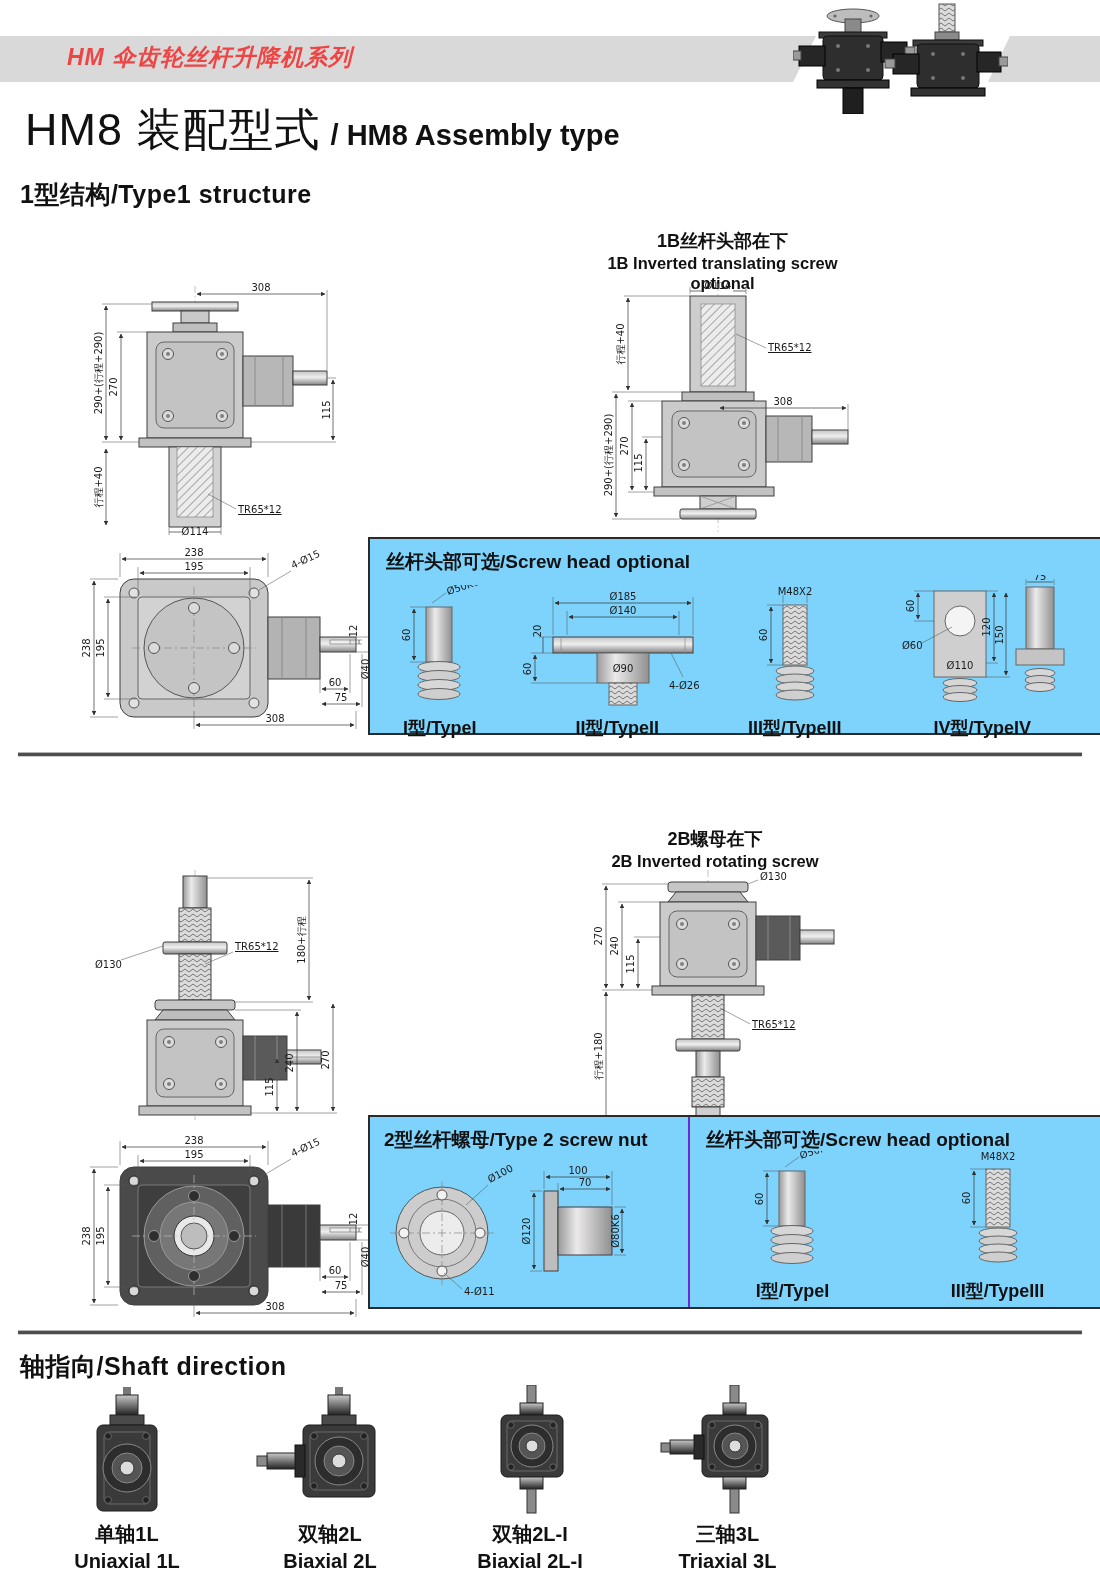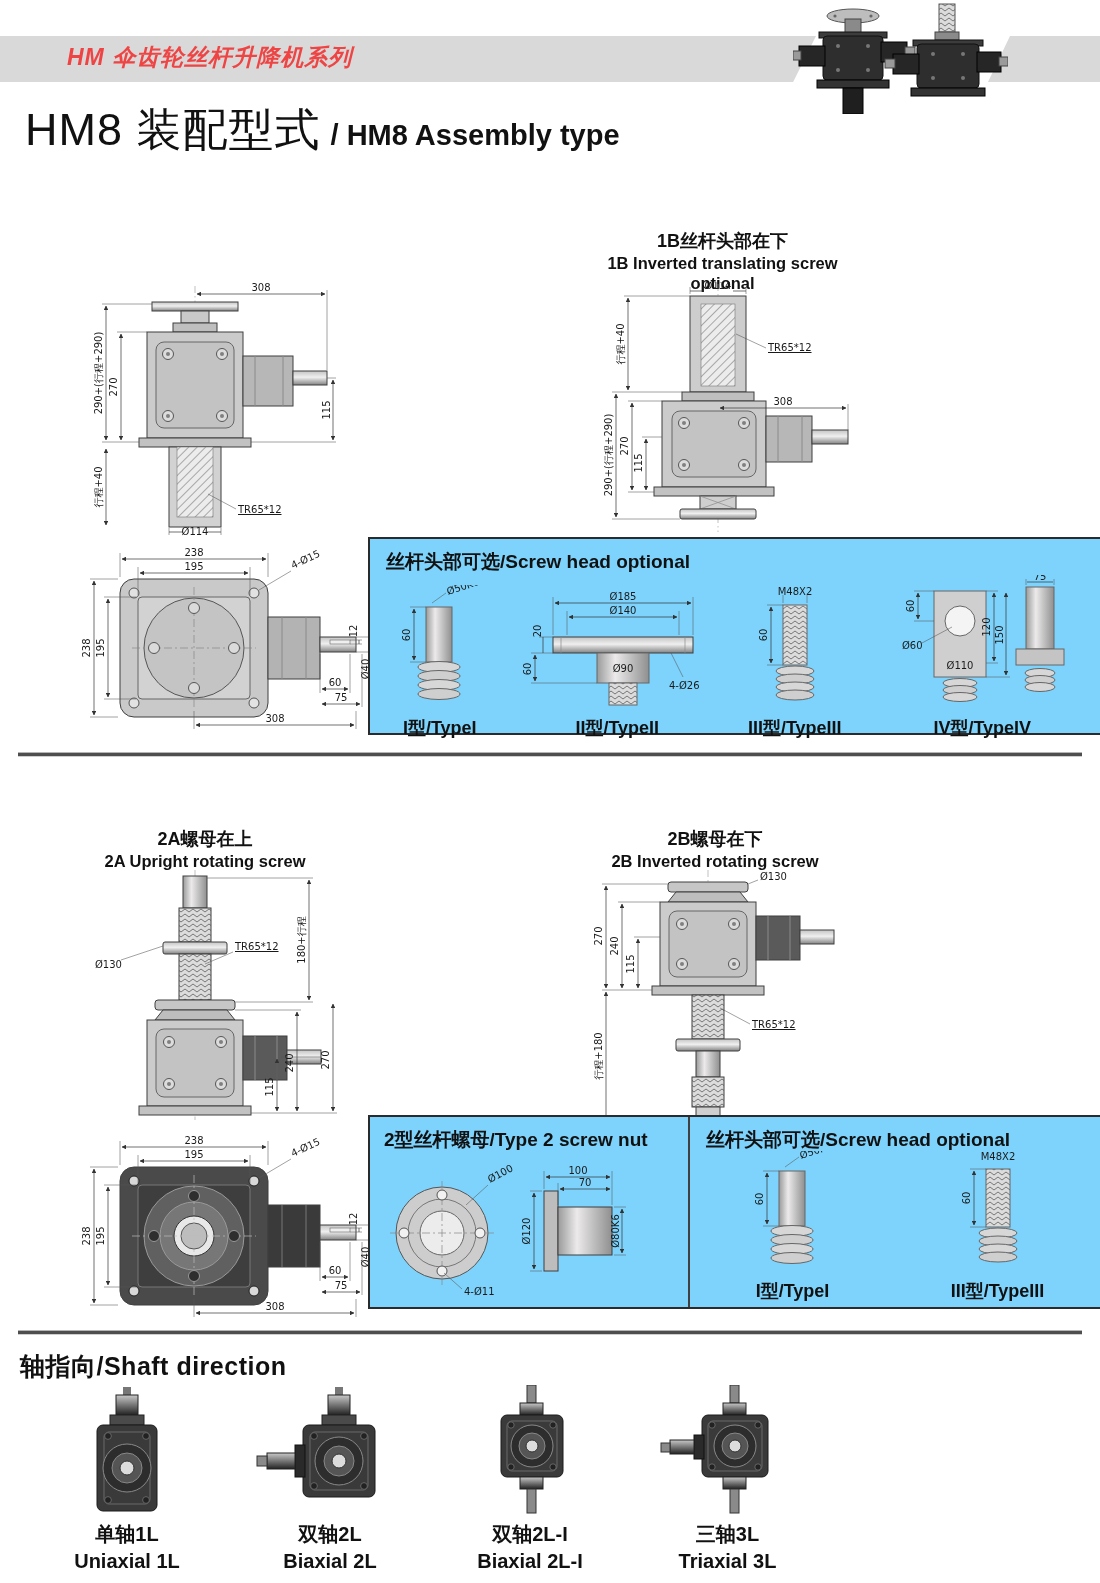--- a/index.html
+++ b/index.html
@@ -108,20 +108,21 @@
     <circle cx="140" cy="76" r="2" fill="#777"></circle>
         <circle cx="170" cy="76" r="2" fill="#777"></circle>
     <rect x="118" y="86" width="74" height="8" fill="#333" stroke="#000"></rect>
   </g>
 </svg>
 
 <div class="abs" id="page-title">
   <span class="zh">HM8 装配型式</span><span class="en">/ HM8 Assembly type</span>
 </div>
 
+<div class="abs sec-head" style="left:20px;top:178px">1型结构/Type1 structure</div>
 
 <div class="abs cap" style="left:575px;top:230px;width:295px">
   <div class="zh">1B丝杆头部在下</div>
   <div class="en">1B Inverted translating screw optional</div>
 </div>
 
 <svg class="abs" style="left:90px;top:282px" width="250" height="256" viewBox="0 0 250 256">
   <line class="cl" x1="105" y1="4" x2="105" y2="250"></line>
   <g>
     <rect x="62" y="20" width="86" height="9" fill="url(#cylv)" class="o"></rect>
@@ -384,24 +385,20 @@
         <ellipse cx="166" cy="112" rx="15" ry="4.5" fill="#d7d7d7" stroke="#666"></ellipse>
       </svg>
       <div class="lbl">IV型/TypeIV</div>
     </div>
   </div>
 </div>
 
 <div class="abs rule" style="top:752px"></div>
 
 
-<div class="abs cap" style="left:65px;top:828px;width:280px">
-  <div class="zh">2A螺母在上</div>
-  <div class="en">2A Upright rotating screw</div>
-</div>
 <div class="abs cap" style="left:570px;top:828px;width:290px">
   <div class="zh">2B螺母在下</div>
   <div class="en">2B Inverted rotating screw</div>
 </div>
 
 <svg class="abs" style="left:85px;top:868px" width="260" height="258" viewBox="0 0 260 258">
   <line class="cl" x1="110" y1="2" x2="110" y2="252"></line>
   <g>
     <rect x="98" y="8" width="24" height="32" fill="url(#cyl)" class="o"></rect>
     <rect x="94" y="40" width="32" height="34" fill="url(#thr)" class="o"></rect>
@@ -552,21 +549,21 @@
     <line class="dim" x1="244" y1="159" x2="282" y2="159" marker-start="url(#ar)" marker-end="url(#ar)"></line>
     <text x="263" y="156" text-anchor="middle">75</text>
     <line class="ext" x1="116" y1="166" x2="116" y2="184"></line>
         <line class="ext" x1="278" y1="166" x2="278" y2="184"></line>
     <line class="dim" x1="118" y1="180" x2="276" y2="180" marker-start="url(#ar)" marker-end="url(#ar)"></line>
     <text x="197" y="177" text-anchor="middle">308</text>
   </g>
 </svg>
 
 <div class="abs optbox" style="left:358px;top:1115px;width:730px;height:190px;display:flex">
-  <div style="width:318px;border-right:2px solid #404040;position:relative">
+  <div style="width:318px;border-right:2px solid #6d28d9;position:relative">
     <div class="abs boxtitle" style="left:14px;top:10px">2型丝杆螺母/Type 2 screw nut</div>
     <svg class="abs" style="left:8px;top:38px" width="300" height="148" viewBox="0 0 300 148">
       <circle cx="64" cy="78" r="46" fill="#cdcdcd" stroke="#555"></circle>
       <circle cx="64" cy="78" r="34" fill="none" stroke="#777"></circle>
       <circle cx="64" cy="78" r="22" fill="#ececec" stroke="#666"></circle>
       <line x1="12" y1="78" x2="116" y2="78" stroke="#888" stroke-dasharray="8 3 2 3" stroke-width="0.7"></line>
       <line x1="64" y1="26" x2="64" y2="130" stroke="#888" stroke-dasharray="8 3 2 3" stroke-width="0.7"></line>
       <circle cx="64" cy="40" r="5" fill="#f2f2f2" stroke="#555"></circle>
       <circle cx="26" cy="78" r="5" fill="#f2f2f2" stroke="#555"></circle>
       <circle cx="102" cy="78" r="5" fill="#f2f2f2" stroke="#555"></circle>

